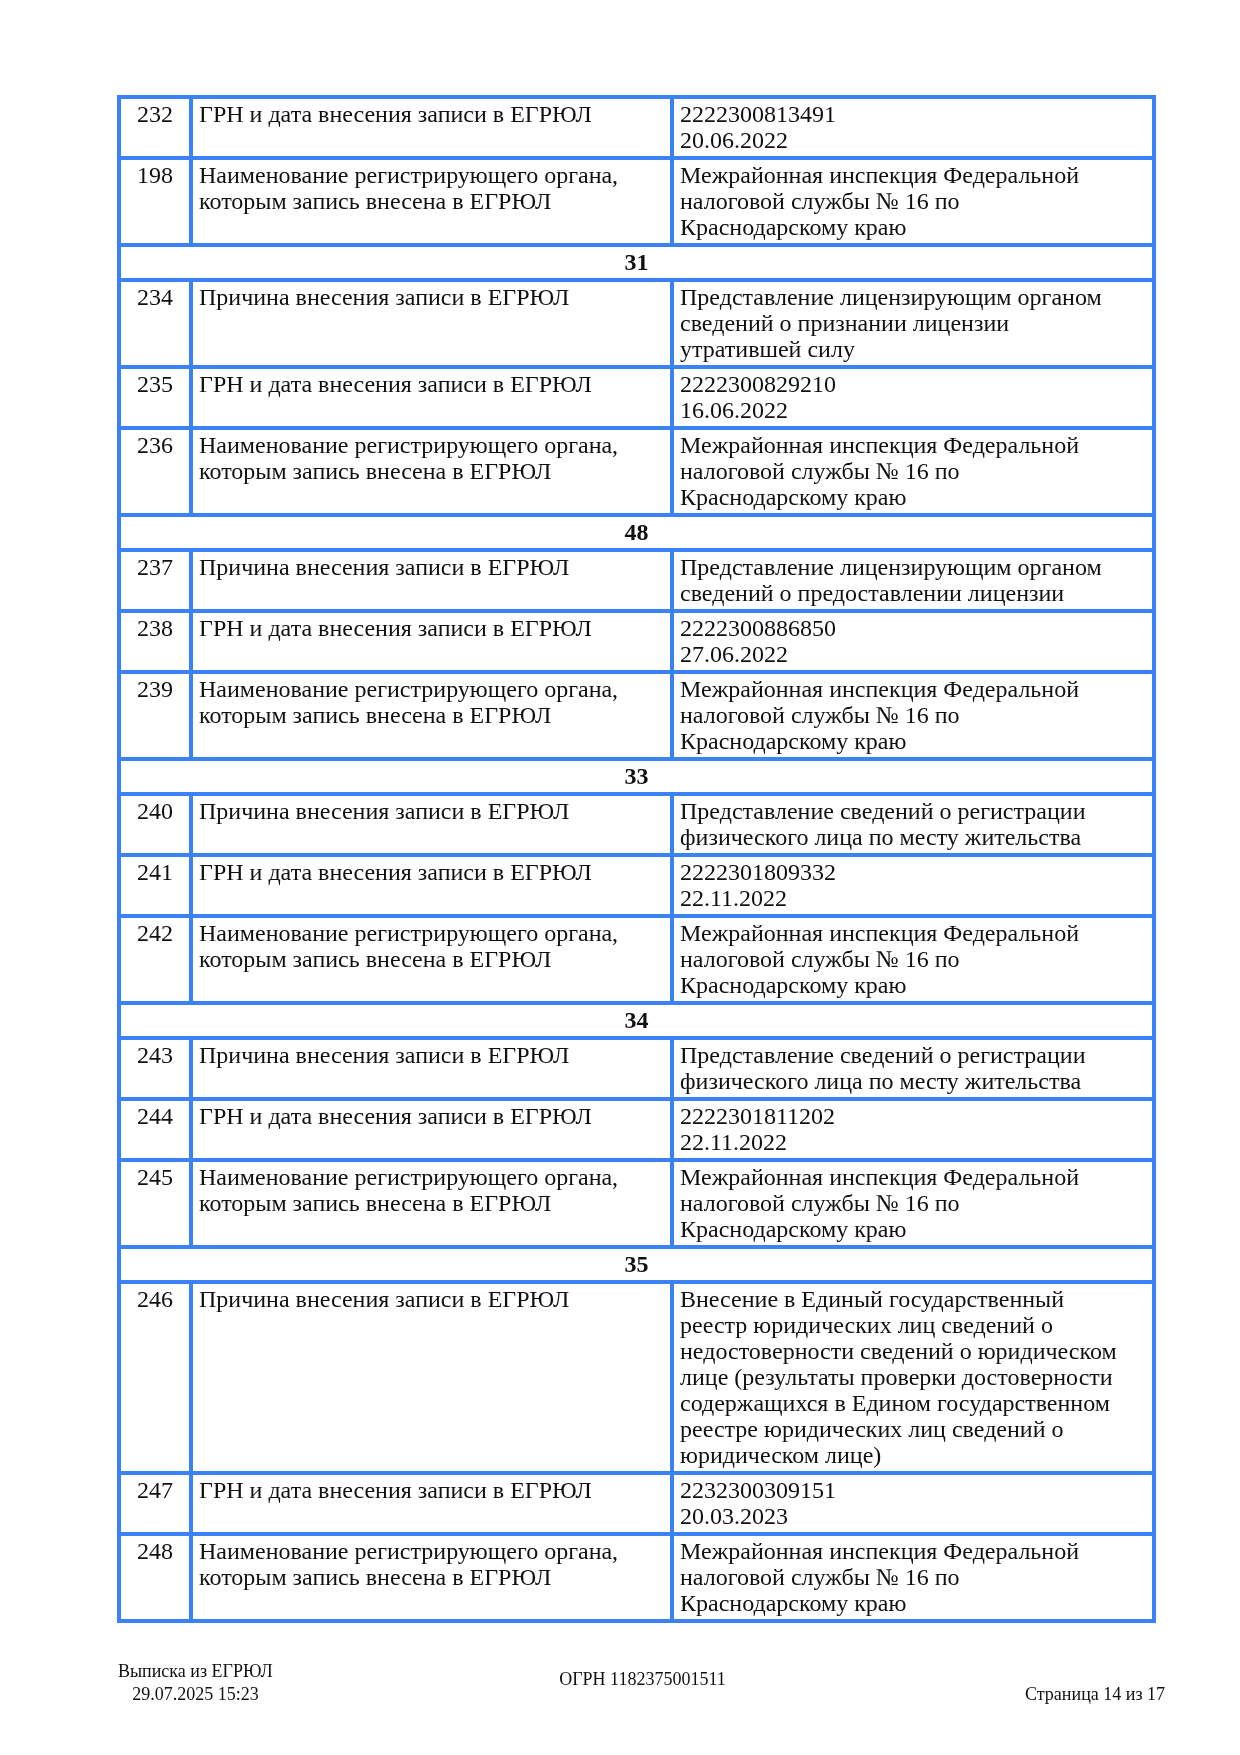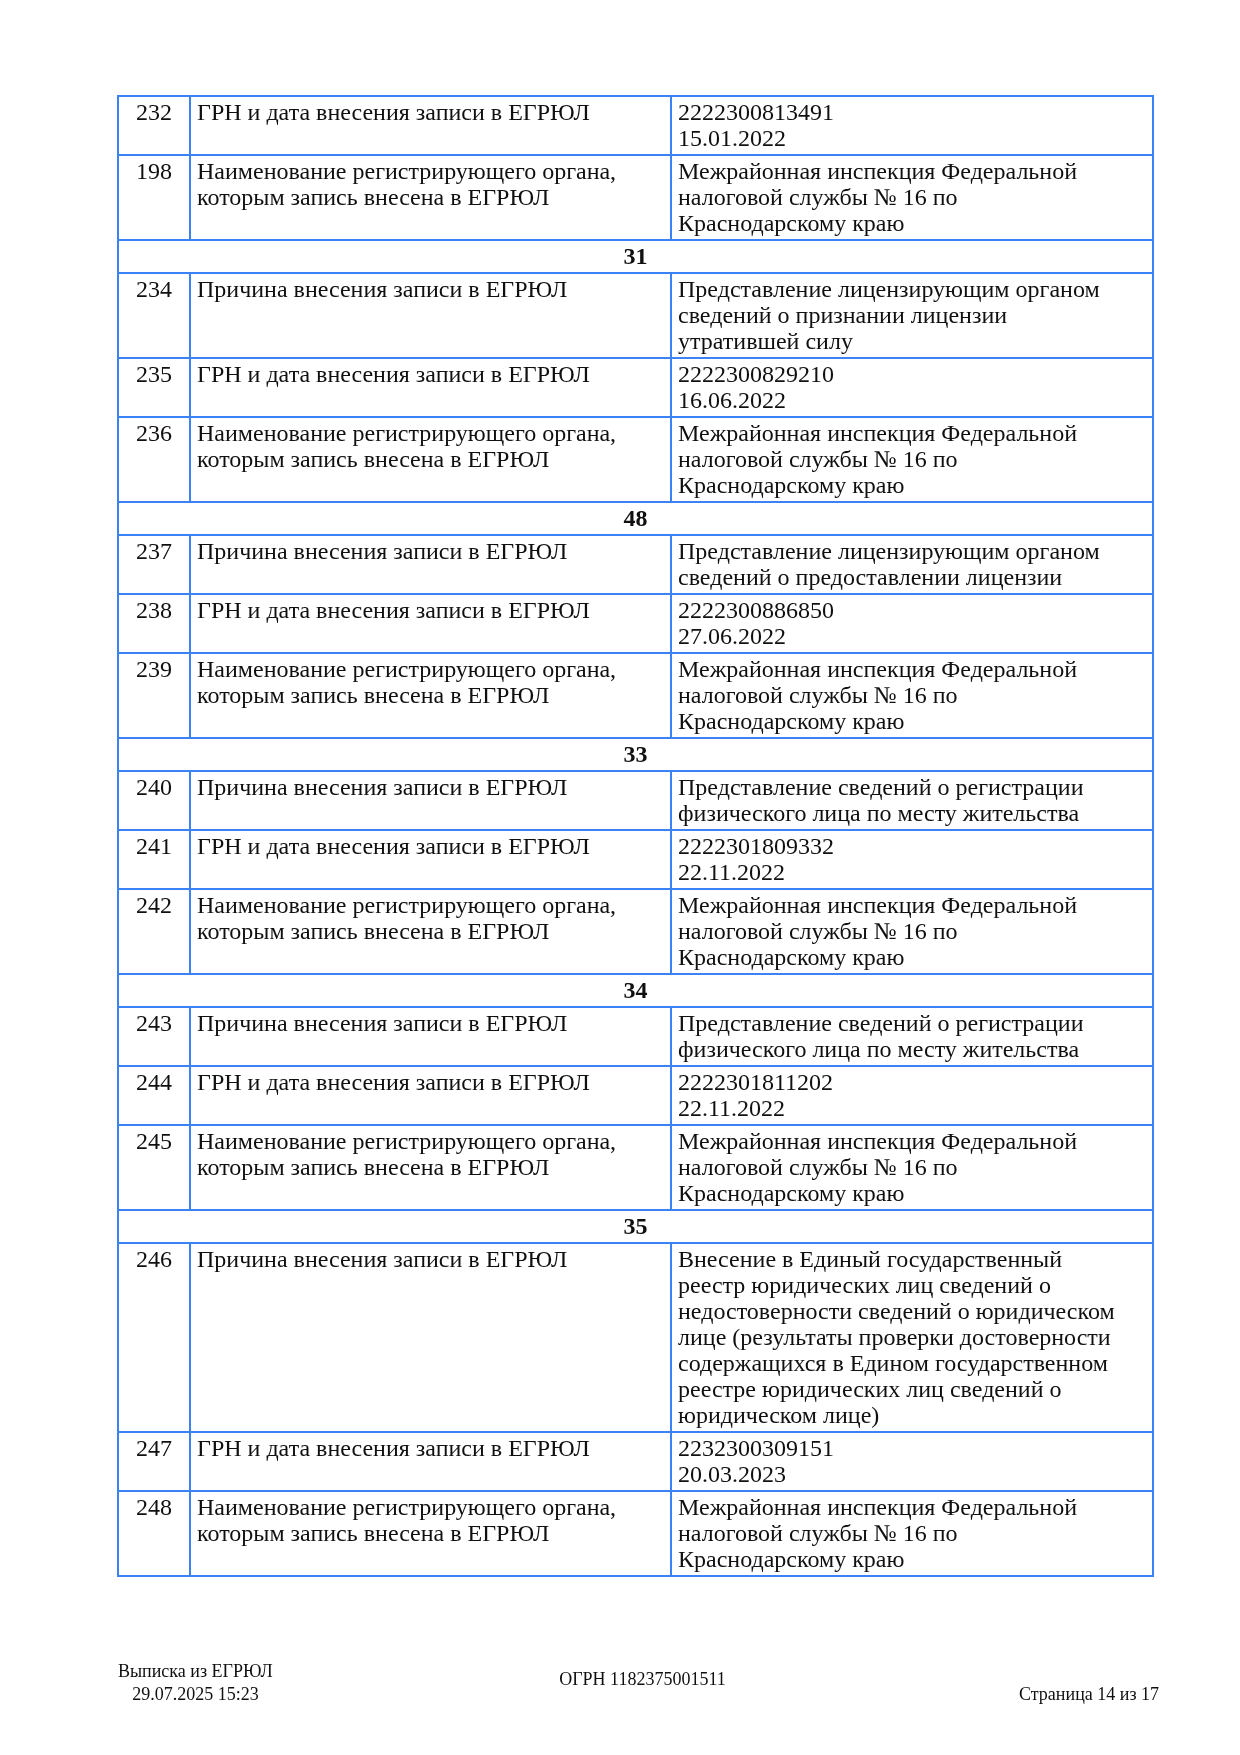--- a/index.html
+++ b/index.html
@@ -24,21 +24,21 @@
     position: absolute;
     left: 117px;
     top: 95px;
     width: 1035px;
     border-collapse: collapse;
     table-layout: fixed;
     font-size: 24px;
     line-height: 26px;
   }
   table.egrul td {
-    border: 2px solid #3b82f6;
+    border: 4px solid #3b82f6;
     vertical-align: top;
     padding: 2px 6px 3px 6px;
     white-space: pre-line;
     overflow: hidden;
   }
   td.num-cell {
     text-align: center;
     padding-left: 2px;
     padding-right: 2px;
   }
@@ -66,42 +66,42 @@
   .footer-center {
     position: absolute;
     left: 50%;
     transform: translateX(-50%);
     bottom: 15px;
     white-space: nowrap;
     margin-top: 38px;
   }
   .footer-right {
     position: absolute;
-    right: 8px;
+    right: 2px;
     bottom: 0;
     white-space: nowrap;
   }
 </style>
 </head>
 <body>
 
 <div class="page">
 
   <table class="egrul">
     <colgroup>
       <col style="width:72px">
       <col style="width:481px">
       <col style="width:482px">
     </colgroup>
     <tbody>
         <tr>
           <td class="num-cell">232</td>
           <td class="label-cell">ГРН и дата внесения записи в ЕГРЮЛ</td>
           <td class="value-cell">2222300813491
-15.01.2022</td>
+20.06.2022</td>
         </tr>
         <tr>
           <td class="num-cell">198</td>
           <td class="label-cell">Наименование регистрирующего органа,
 которым запись внесена в ЕГРЮЛ</td>
           <td class="value-cell">Межрайонная инспекция Федеральной
 налоговой службы № 16 по
 Краснодарскому краю</td>
         </tr>
         <tr class="section-row">

